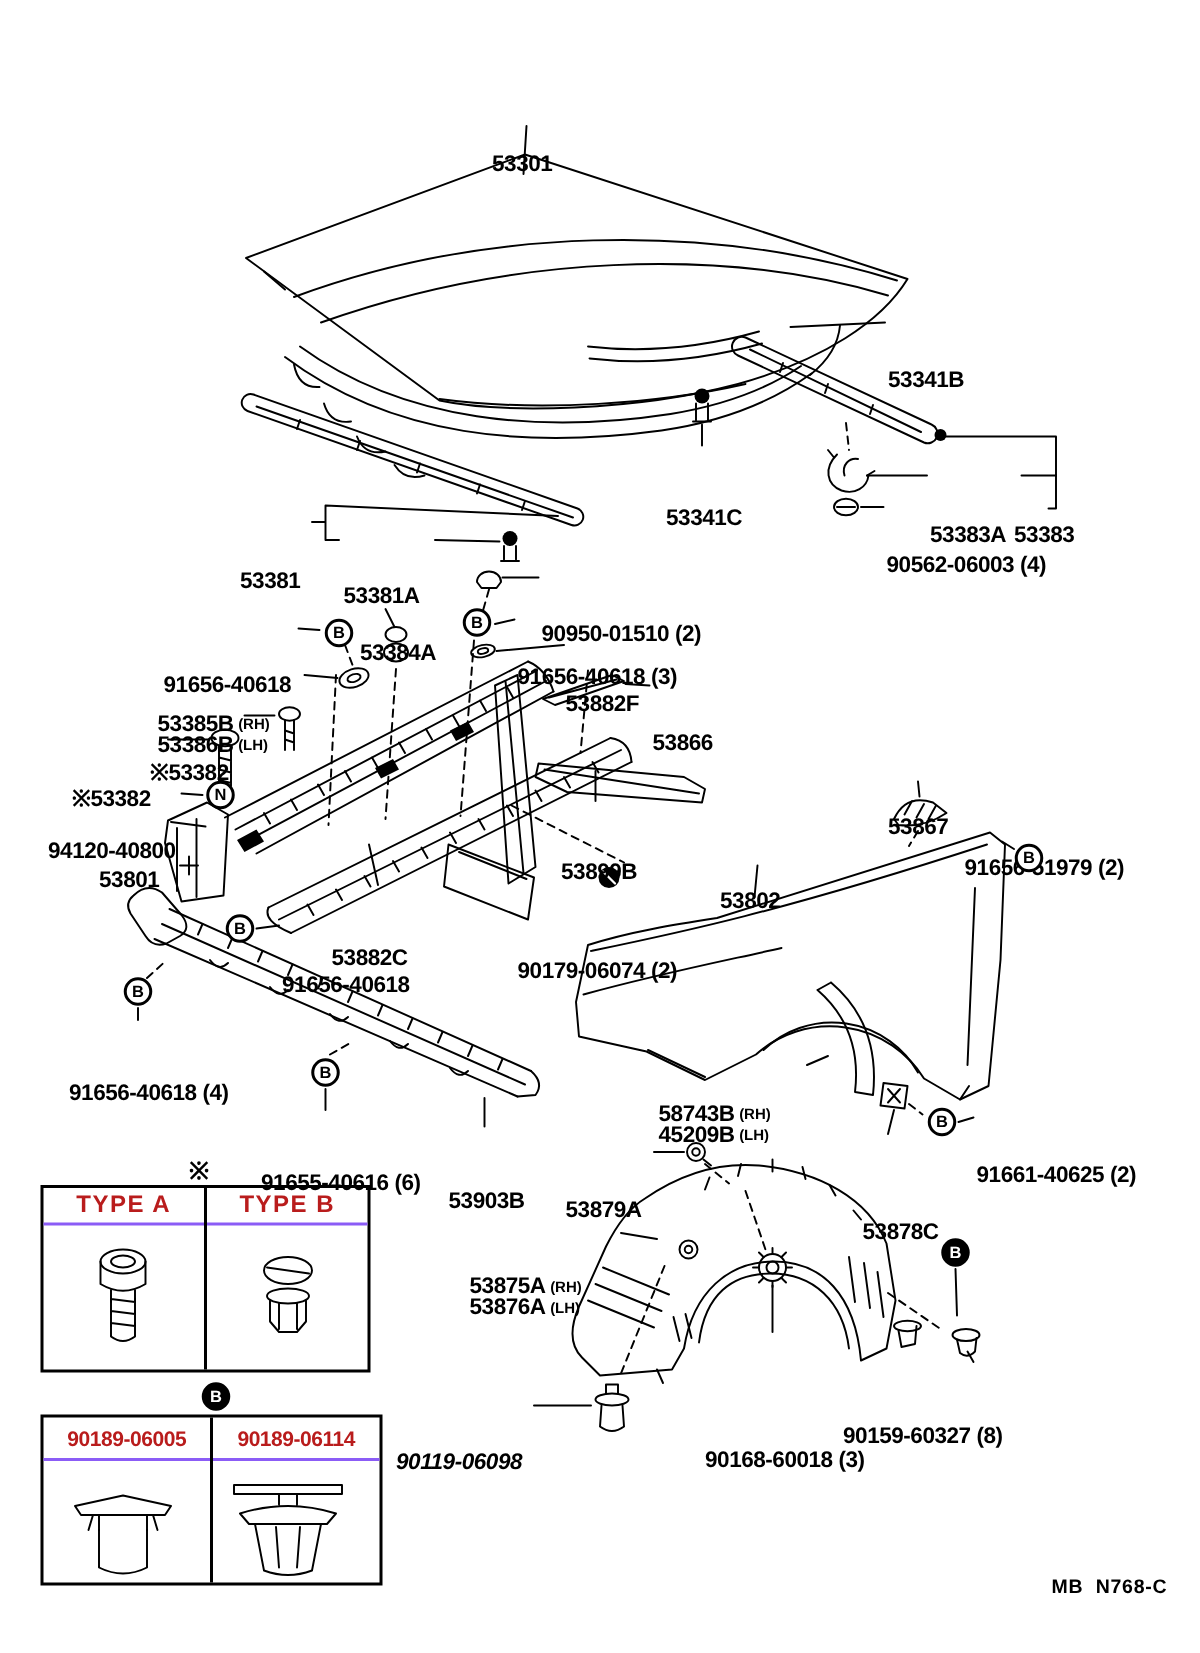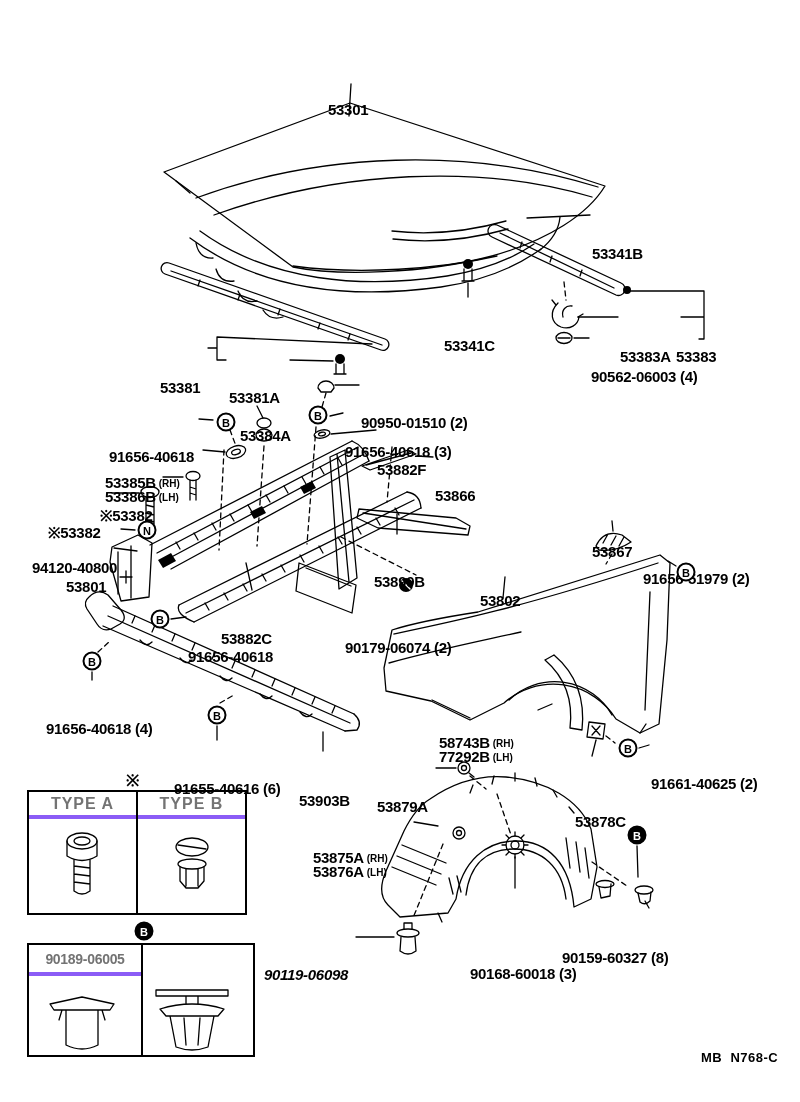--- a/index.html
+++ b/index.html
@@ -13,22 +13,22 @@
   .label{position:absolute;color:#000;font-weight:700;font-size:15px;line-height:14px;
          letter-spacing:-0.3px;white-space:nowrap;margin-top:40px;}
   .label .sfx{font-size:10px;margin-left:3px;vertical-align:1px;letter-spacing:0;}
   .marker{position:absolute;width:19px;height:19px;border:2px solid #000;border-radius:50%;
           background:#fff;color:#000;box-sizing:border-box;display:flex;align-items:center;
           justify-content:center;font-size:11px;font-weight:700;transform:translate(-50%,-50%);}
   .marker.filled{background:#000;color:#fff;}
   .pbox{position:absolute;border:2px solid #000;box-sizing:border-box;display:flex;background:transparent;}
   .pbox .col{width:50%;display:flex;flex-direction:column;}
   .pbox .col.first{border-right:2px solid #000;}
-  .pbox .hdr{border-bottom:4px solid #8b5cf6;display:flex;align-items:center;justify-content:center;
-             font-weight:700;color:#737373;}
+  .pbox .hdr{border-bottom:2px solid #8b5cf6;display:flex;align-items:center;justify-content:center;
+             font-weight:700;color:#b91c1c;}
   .type-box{left:27px;top:790px;width:220px;height:125px;}
   .type-box .hdr{height:23px;font-size:16px;letter-spacing:1px;}
   .clip-box{left:27px;top:943px;width:228px;height:114px;}
   .clip-box .hdr{height:27px;font-size:14px;letter-spacing:-0.3px;}
   .note-mark{position:absolute;left:126px;top:769px;font-size:16px;font-weight:700;color:#000;}
   .footer-code{position:absolute;left:701px;top:1050px;font-size:13px;font-weight:700;
                letter-spacing:0.5px;color:#000;white-space:pre;}
 </style>
 </head>
 <body>
@@ -223,21 +223,21 @@
       <div class="label" style="left: 592px; top: 505px;"><span>53867</span></div>
       <div class="label" style="left: 480px; top: 554px;"><span>53802</span></div>
       <div class="label" style="left: 643px; top: 532px;"><span>91656-51979 (2)</span></div>
       <div class="label" style="left: 221px; top: 592px;"><span>53882C</span></div>
       <div class="label" style="left: 188px; top: 610px;"><span>91656-40618</span></div>
       <div class="label" style="left: 345px; top: 601px;"><span>90179-06074 (2)</span></div>
       <div class="label" style="left: 46px; top: 682px;"><span>91656-40618 (4)</span></div>
       <div class="label" style="left: 174px; top: 742px;"><span>91655-40616 (6)</span></div>
       <div class="label" style="left: 299px; top: 754px;"><span>53903B</span></div>
       <div class="label" style="left: 439px; top: 696px;"><span>58743B</span><span class="sfx">(RH)</span></div>
-      <div class="label" style="left: 439px; top: 710px;"><span>77292B</span><span class="sfx">(LH)</span></div>
+      <div class="label" style="left: 439px; top: 710px;"><span>45209B</span><span class="sfx">(LH)</span></div>
       <div class="label" style="left: 651px; top: 737px;"><span>91661-40625 (2)</span></div>
       <div class="label" style="left: 575px; top: 775px;"><span>53878C</span></div>
       <div class="label" style="left: 377px; top: 760px;"><span>53879A</span></div>
       <div class="label" style="left: 313px; top: 811px;"><span>53875A</span><span class="sfx">(RH)</span></div>
       <div class="label" style="left: 313px; top: 825px;"><span>53876A</span><span class="sfx">(LH)</span></div>
       <div class="label" style="left: 470px; top: 927px;"><span>90168-60018 (3)</span></div>
       <div class="label" style="left: 562px; top: 911px;"><span>90159-60327 (8)</span></div>
       <div class="label" style="left: 264px; top: 928px; font-style: italic;"><span>90119-06098</span></div>
     </div>
 
@@ -281,16 +281,19 @@
     </div>
     <div class="col">
       <div class="hdr">TYPE B</div>
     </div>
   </div>
 
   <div class="pbox clip-box">
     <div class="col first">
       <div class="hdr">90189-06005</div>
     </div>
+    <div class="col">
+      <div class="hdr">90189-06114</div>
+    </div>
   </div>
 
   <div class="footer-code">MB  N768-C</div>
 </div>
 
 </body></html>

